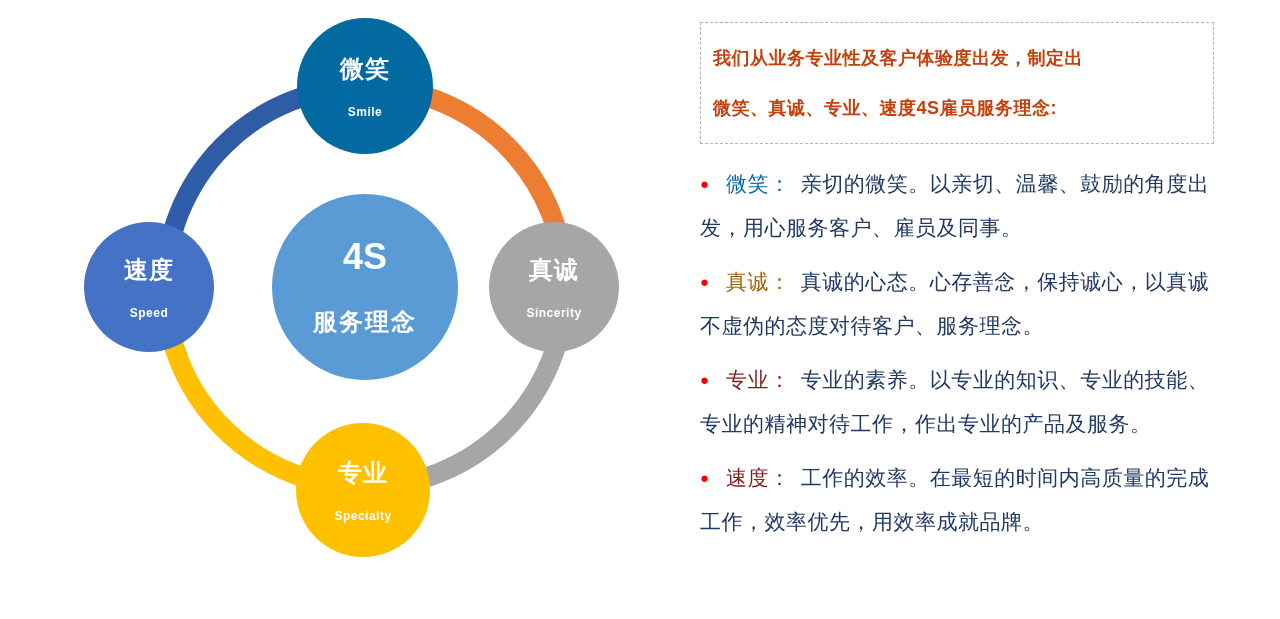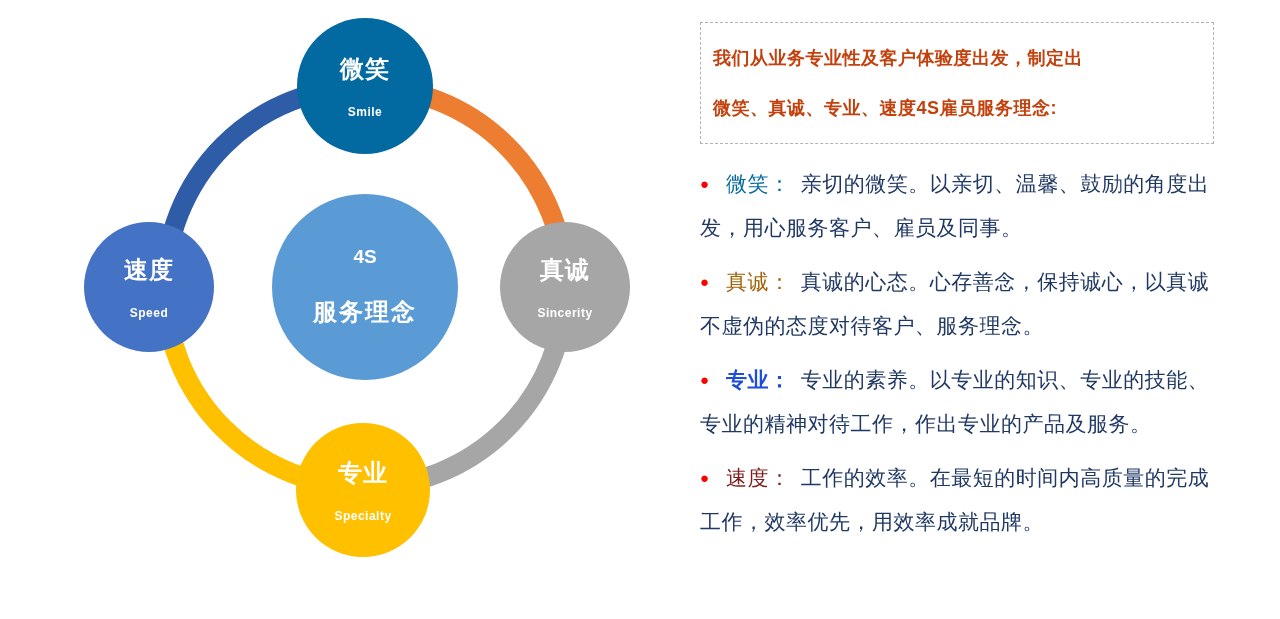--- a/index.html
+++ b/index.html
@@ -34,25 +34,25 @@
     align-items: center;
     justify-content: center;
     color: #ffffff;
     font-weight: bold;
     text-align: center;
   }
   .node .zh { font-size: 24px; letter-spacing: 1px; }
   .node .en { font-size: 12px; margin-top: 20px; letter-spacing: 0.5px; }
 
   .center-node { left: 272px; top: 194px; width: 186px; height: 186px; }
-  .center-node .l1 { font-size: 19px; }
+  .center-node .l1 { font-size: 36px; }
   .center-node .l2 { font-size: 24px; margin-top: 28px; letter-spacing: 2px; }
 
   .node-top    { left: 297px; top: 18px;  width: 136px; height: 136px; }
-  .node-right  { left: 500px; top: 222px; width: 130px; height: 130px; }
+  .node-right  { left: 489px; top: 222px; width: 130px; height: 130px; }
   .node-bottom { left: 296px; top: 423px; width: 134px; height: 134px; text-align: center; }
   .node-left   { left: 84px; top: 222px; width: 130px; height: 130px; }
 
   
   .panel {
     position: absolute;
     left: 700px; top: 22px;
     width: 514px;
   }
   .intro {
@@ -136,21 +136,21 @@
       </p>
 
       <p class="bullet">
         <span class="dot" style="color: rgb(255, 0, 0);">●</span>
         <span class="kw" style="color: #a16207;">真诚：</span>
         <span>真诚的心态。心存善念，保持诚心，以真诚不虚伪的态度对待客户、服务理念。</span>
       </p>
 
       <p class="bullet">
         <span class="dot" style="color: rgb(255, 0, 0);">●</span>
-        <span class="kw" style="color: #1d4ed8; font-weight: bold;">专业：</span>
+        <span class="kw" style="color: #7f1d1d;">专业：</span>
         <span>专业的素养。以专业的知识、专业的技能、专业的精神对待工作，作出专业的产品及服务。</span>
       </p>
 
       <p class="bullet">
         <span class="dot" style="color: rgb(255, 0, 0);">●</span>
         <span class="kw" style="color: #7f1d1d;">速度：</span>
         <span>工作的效率。在最短的时间内高质量的完成工作，效率优先，用效率成就品牌。</span>
       </p>
 
     </div>

